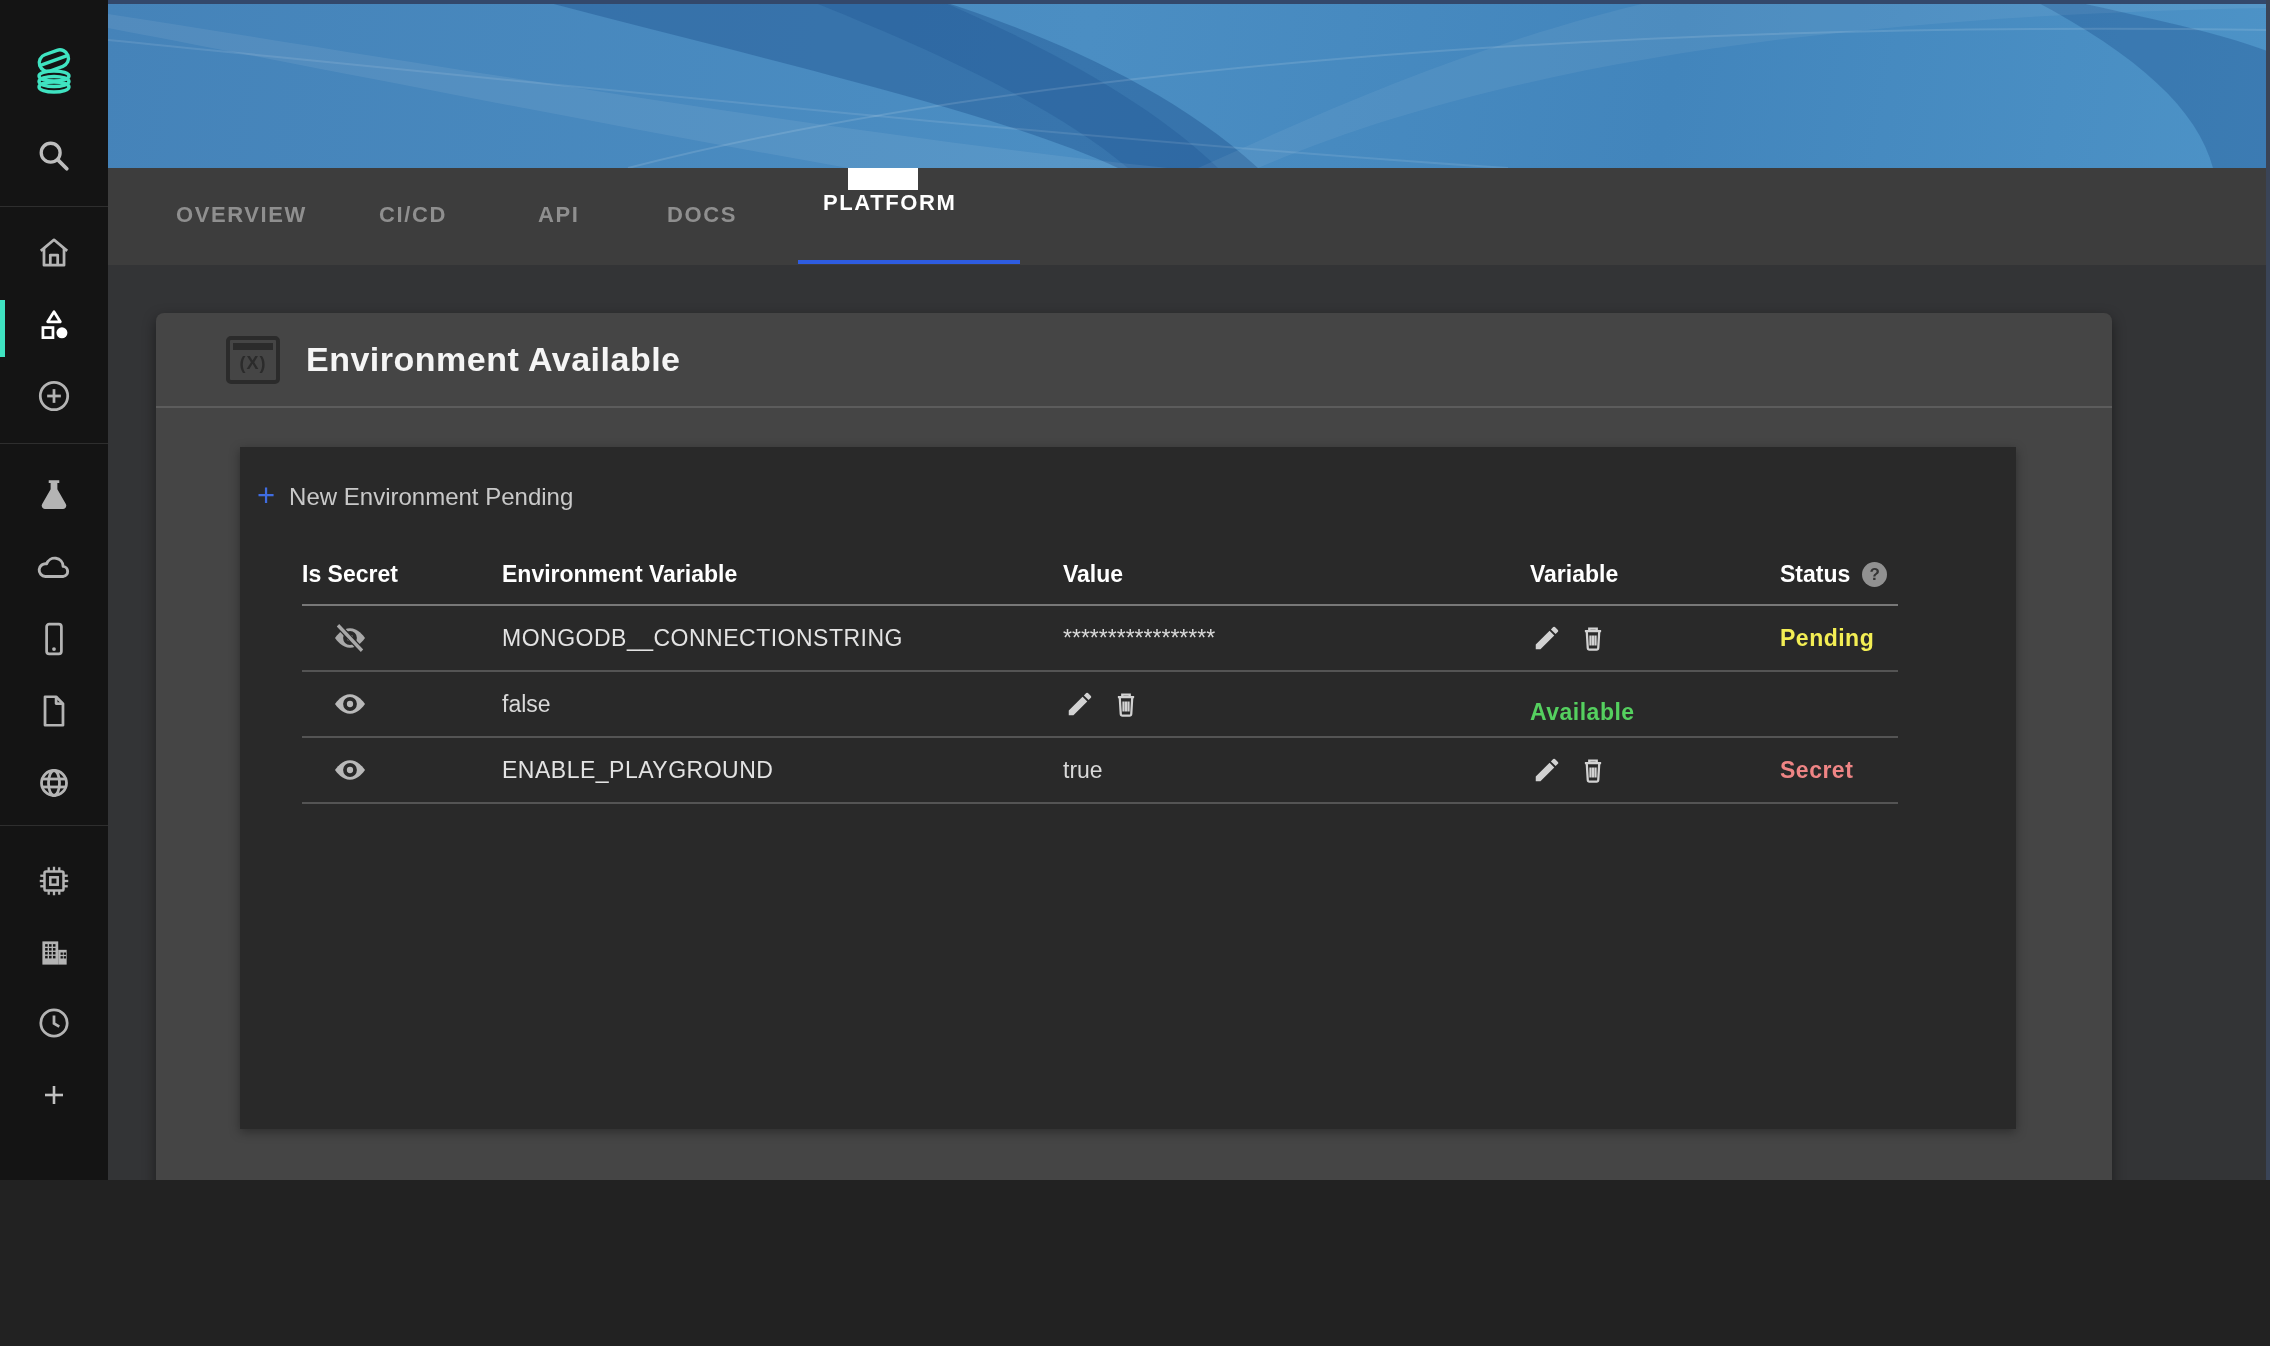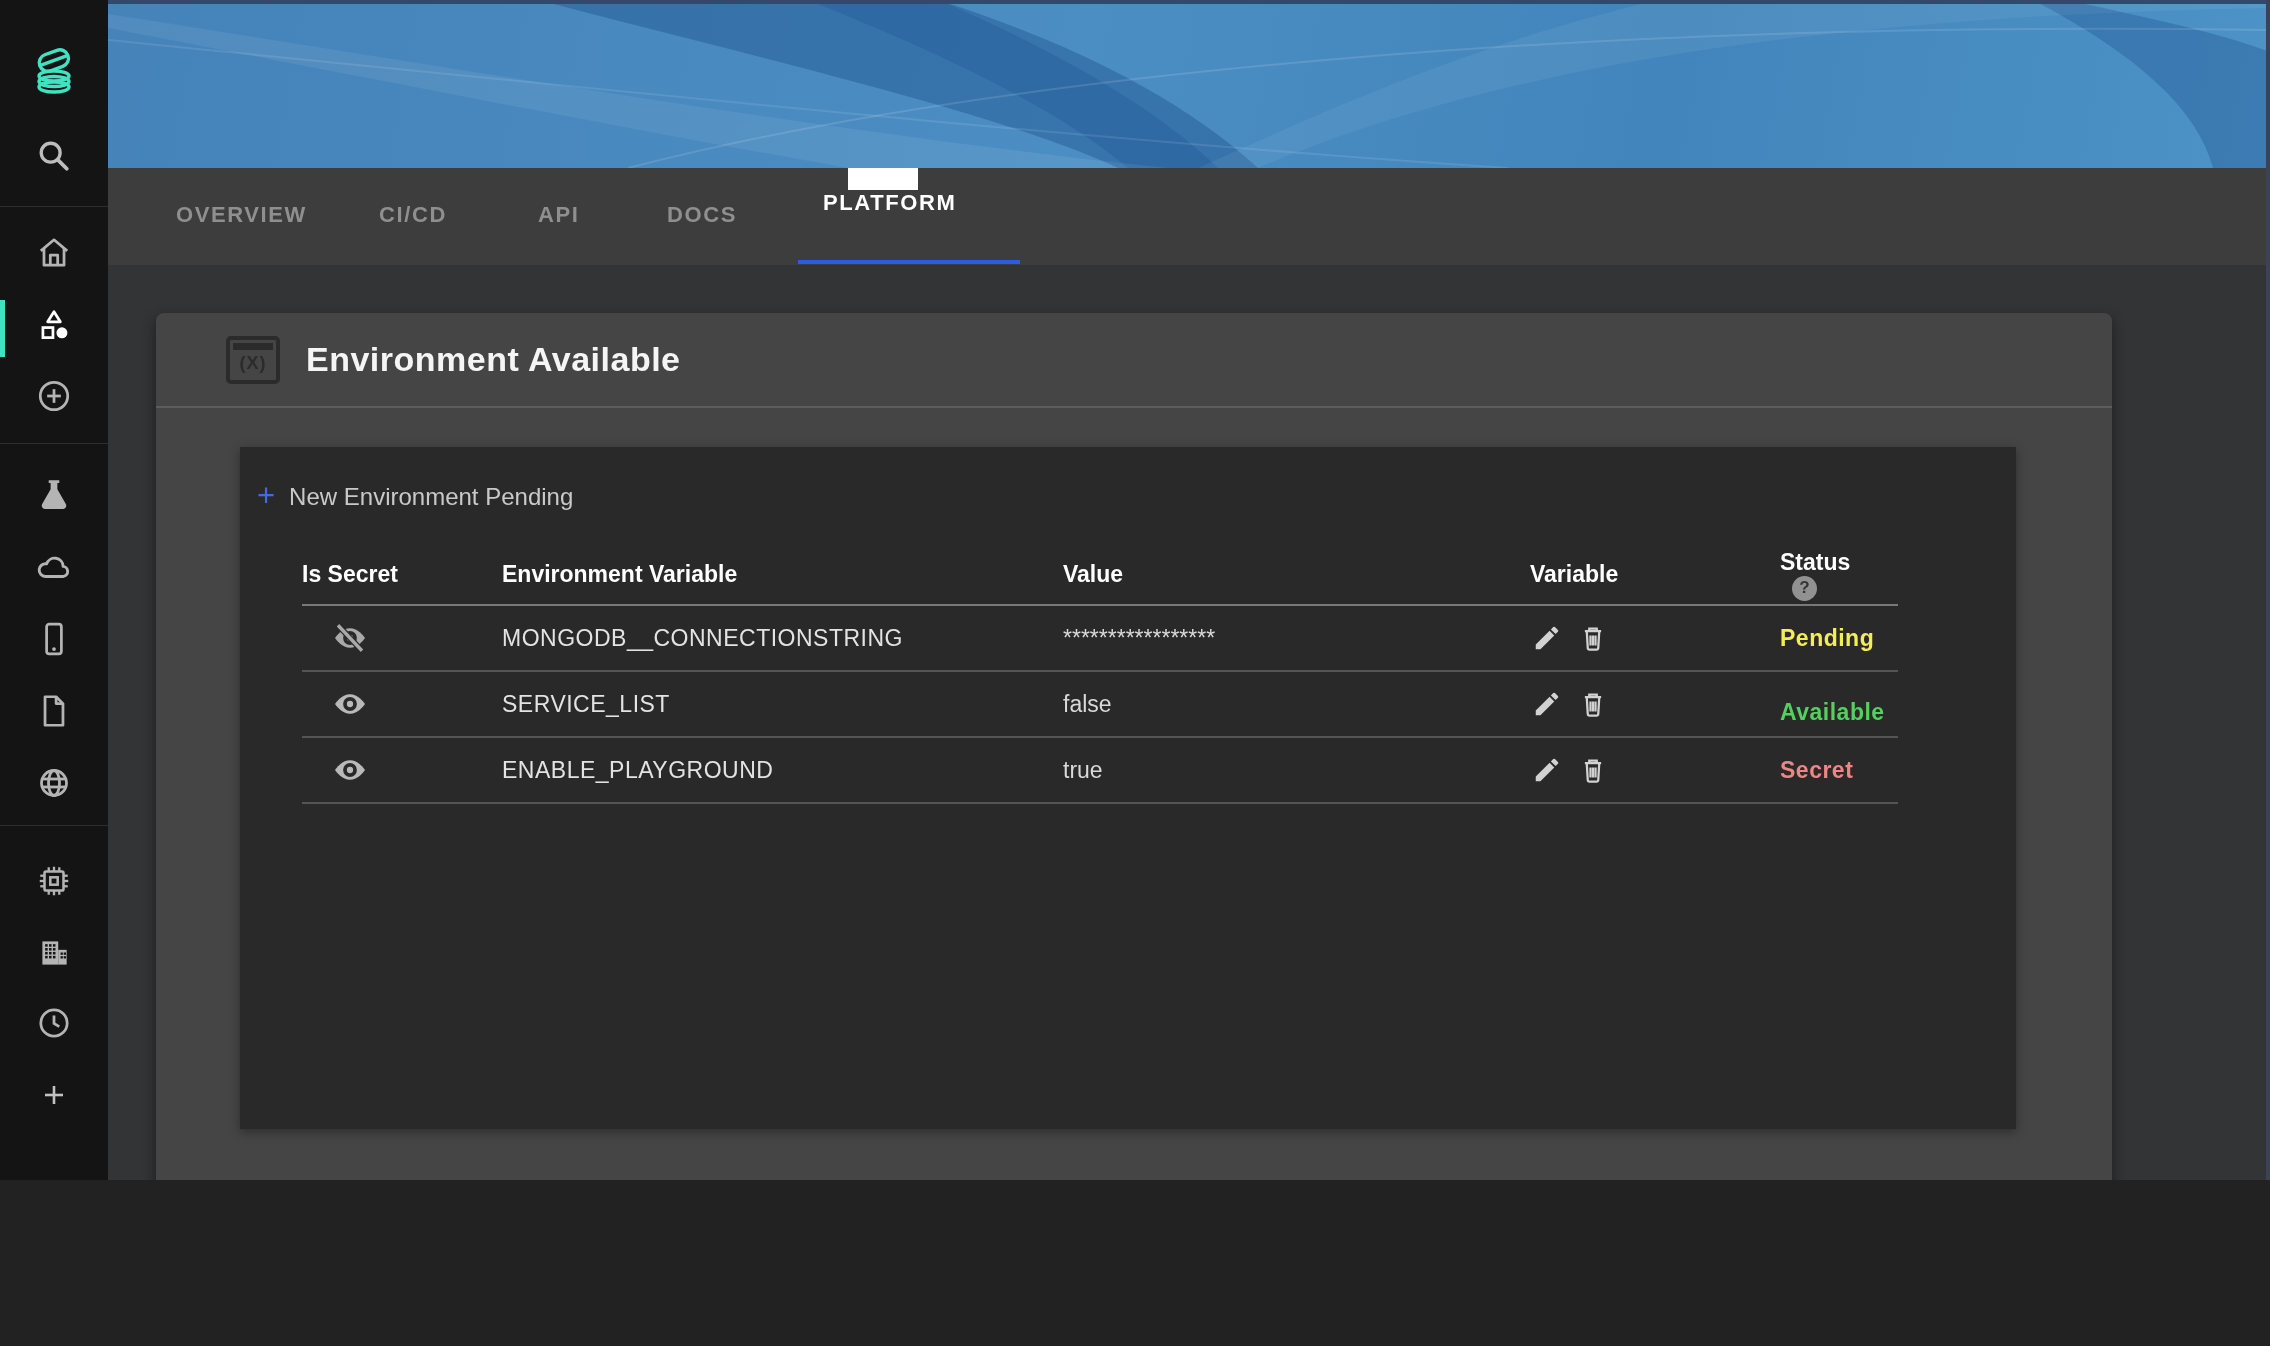--- a/index.html
+++ b/index.html
@@ -51,21 +51,21 @@
   .table{position:absolute;left:62px;top:98px;width:1596px;}
   .grid-row{display:grid;grid-template-columns:200px 561px 467px 250px 118px;align-items:center;}
   .thead{height:59px;border-bottom:2px solid #787878;font-size:23px;font-weight:bold;color:#ffffff;}
   .tr{height:64px;border-bottom:2px solid #545454;font-size:23px;color:#e3e3e3;}
   .cell-secret{padding-left:30px;display:flex;align-items:center;}
   .cell-name{letter-spacing:0.5px;}
   .cell-value{color:#d9d9d9;}
   .cell-actions{display:flex;align-items:center;gap:16px;padding-left:2px;}
   .cell-status{font-weight:bold;letter-spacing:0.5px;}
   .icon-btn{display:inline-flex;cursor:pointer;}
-  .status-head{display:flex;align-items:flex-start;flex-direction:column;}
+  .status-head{display:flex;align-items:center;}
   .help{width:25px;height:25px;border-radius:50%;background:#919191;color:#343434;font-size:17px;
         font-weight:bold;display:inline-flex;align-items:center;justify-content:center;margin-left:12px;cursor:pointer;}
 
   .right-edge{position:absolute;right:0;top:0;width:4px;height:1346px;background:#3a4457;z-index:40;}
 </style>
 </head>
 <body>
 
 <div class="screen">
 
@@ -345,21 +345,20 @@
         <div class="grid-row tr">
           <div class="cell-secret">
             <span class="icon-btn">
               <svg width="36" height="36" viewBox="0 0 24 24">
                 <path d="M12 5.5c-5.2 0-9 5-10 6.5 1 1.5 4.8 6.5 10 6.5s9-5 10-6.5c-1-1.5-4.8-6.5-10-6.5z" fill="#b9b9b9"></path>
                 <circle cx="12" cy="12" r="4.6" fill="#292929"></circle>
                   <circle cx="12" cy="12" r="2.1" fill="#b9b9b9"></circle>
               </svg>
             </span>
           </div>
-          <div class="cell-name">SERVICE_LIST</div>
           <div class="cell-value">false</div>
           <div class="cell-actions">
             <span class="icon-btn">
               <svg width="30" height="30" viewBox="0 0 24 24" fill="#d2d2d2">
                   <path d="M3 17.25V21h3.75L17.81 9.94l-3.75-3.75L3 17.25zM20.71 7.04a1 1 0 0 0 0-1.41l-2.34-2.34a1 1 0 0 0-1.41 0l-1.83 1.83 3.75 3.75 1.83-1.83z"></path>
                 </svg>
             </span>
             <span class="icon-btn">
               <svg width="30" height="30" viewBox="0 0 24 24" fill="none" stroke="#d2d2d2" stroke-width="1.8">
                 <path d="M5.5 6.5 H18.5"></path>

